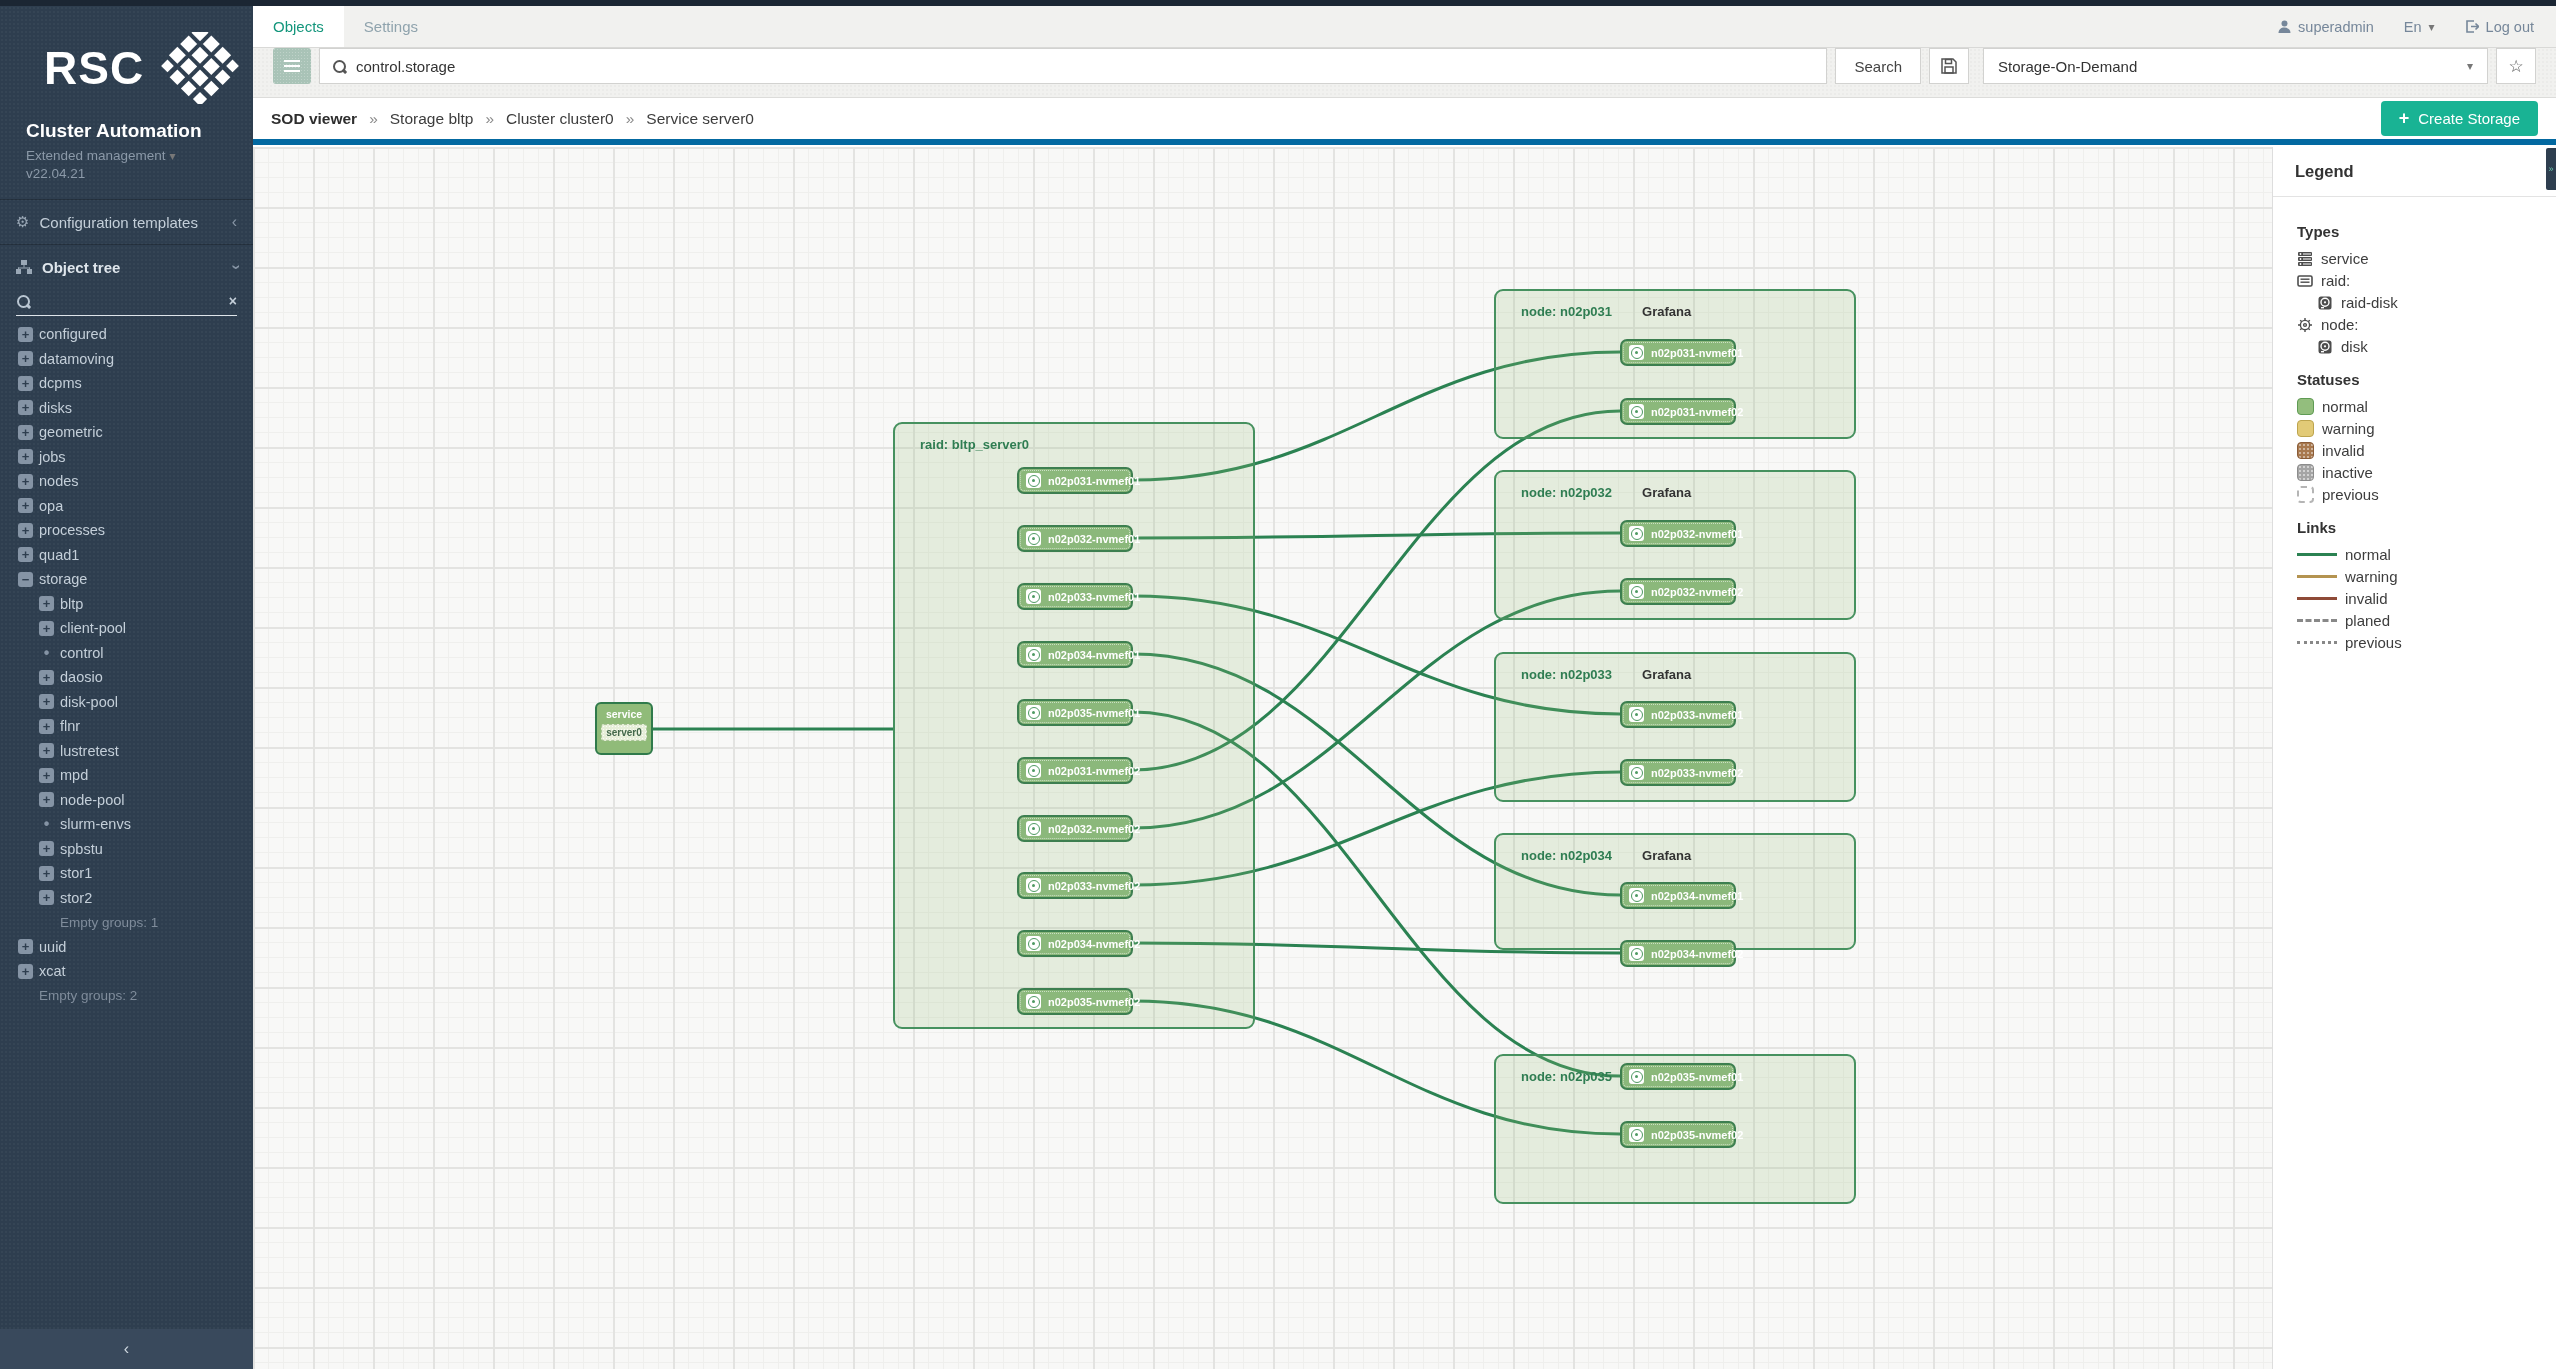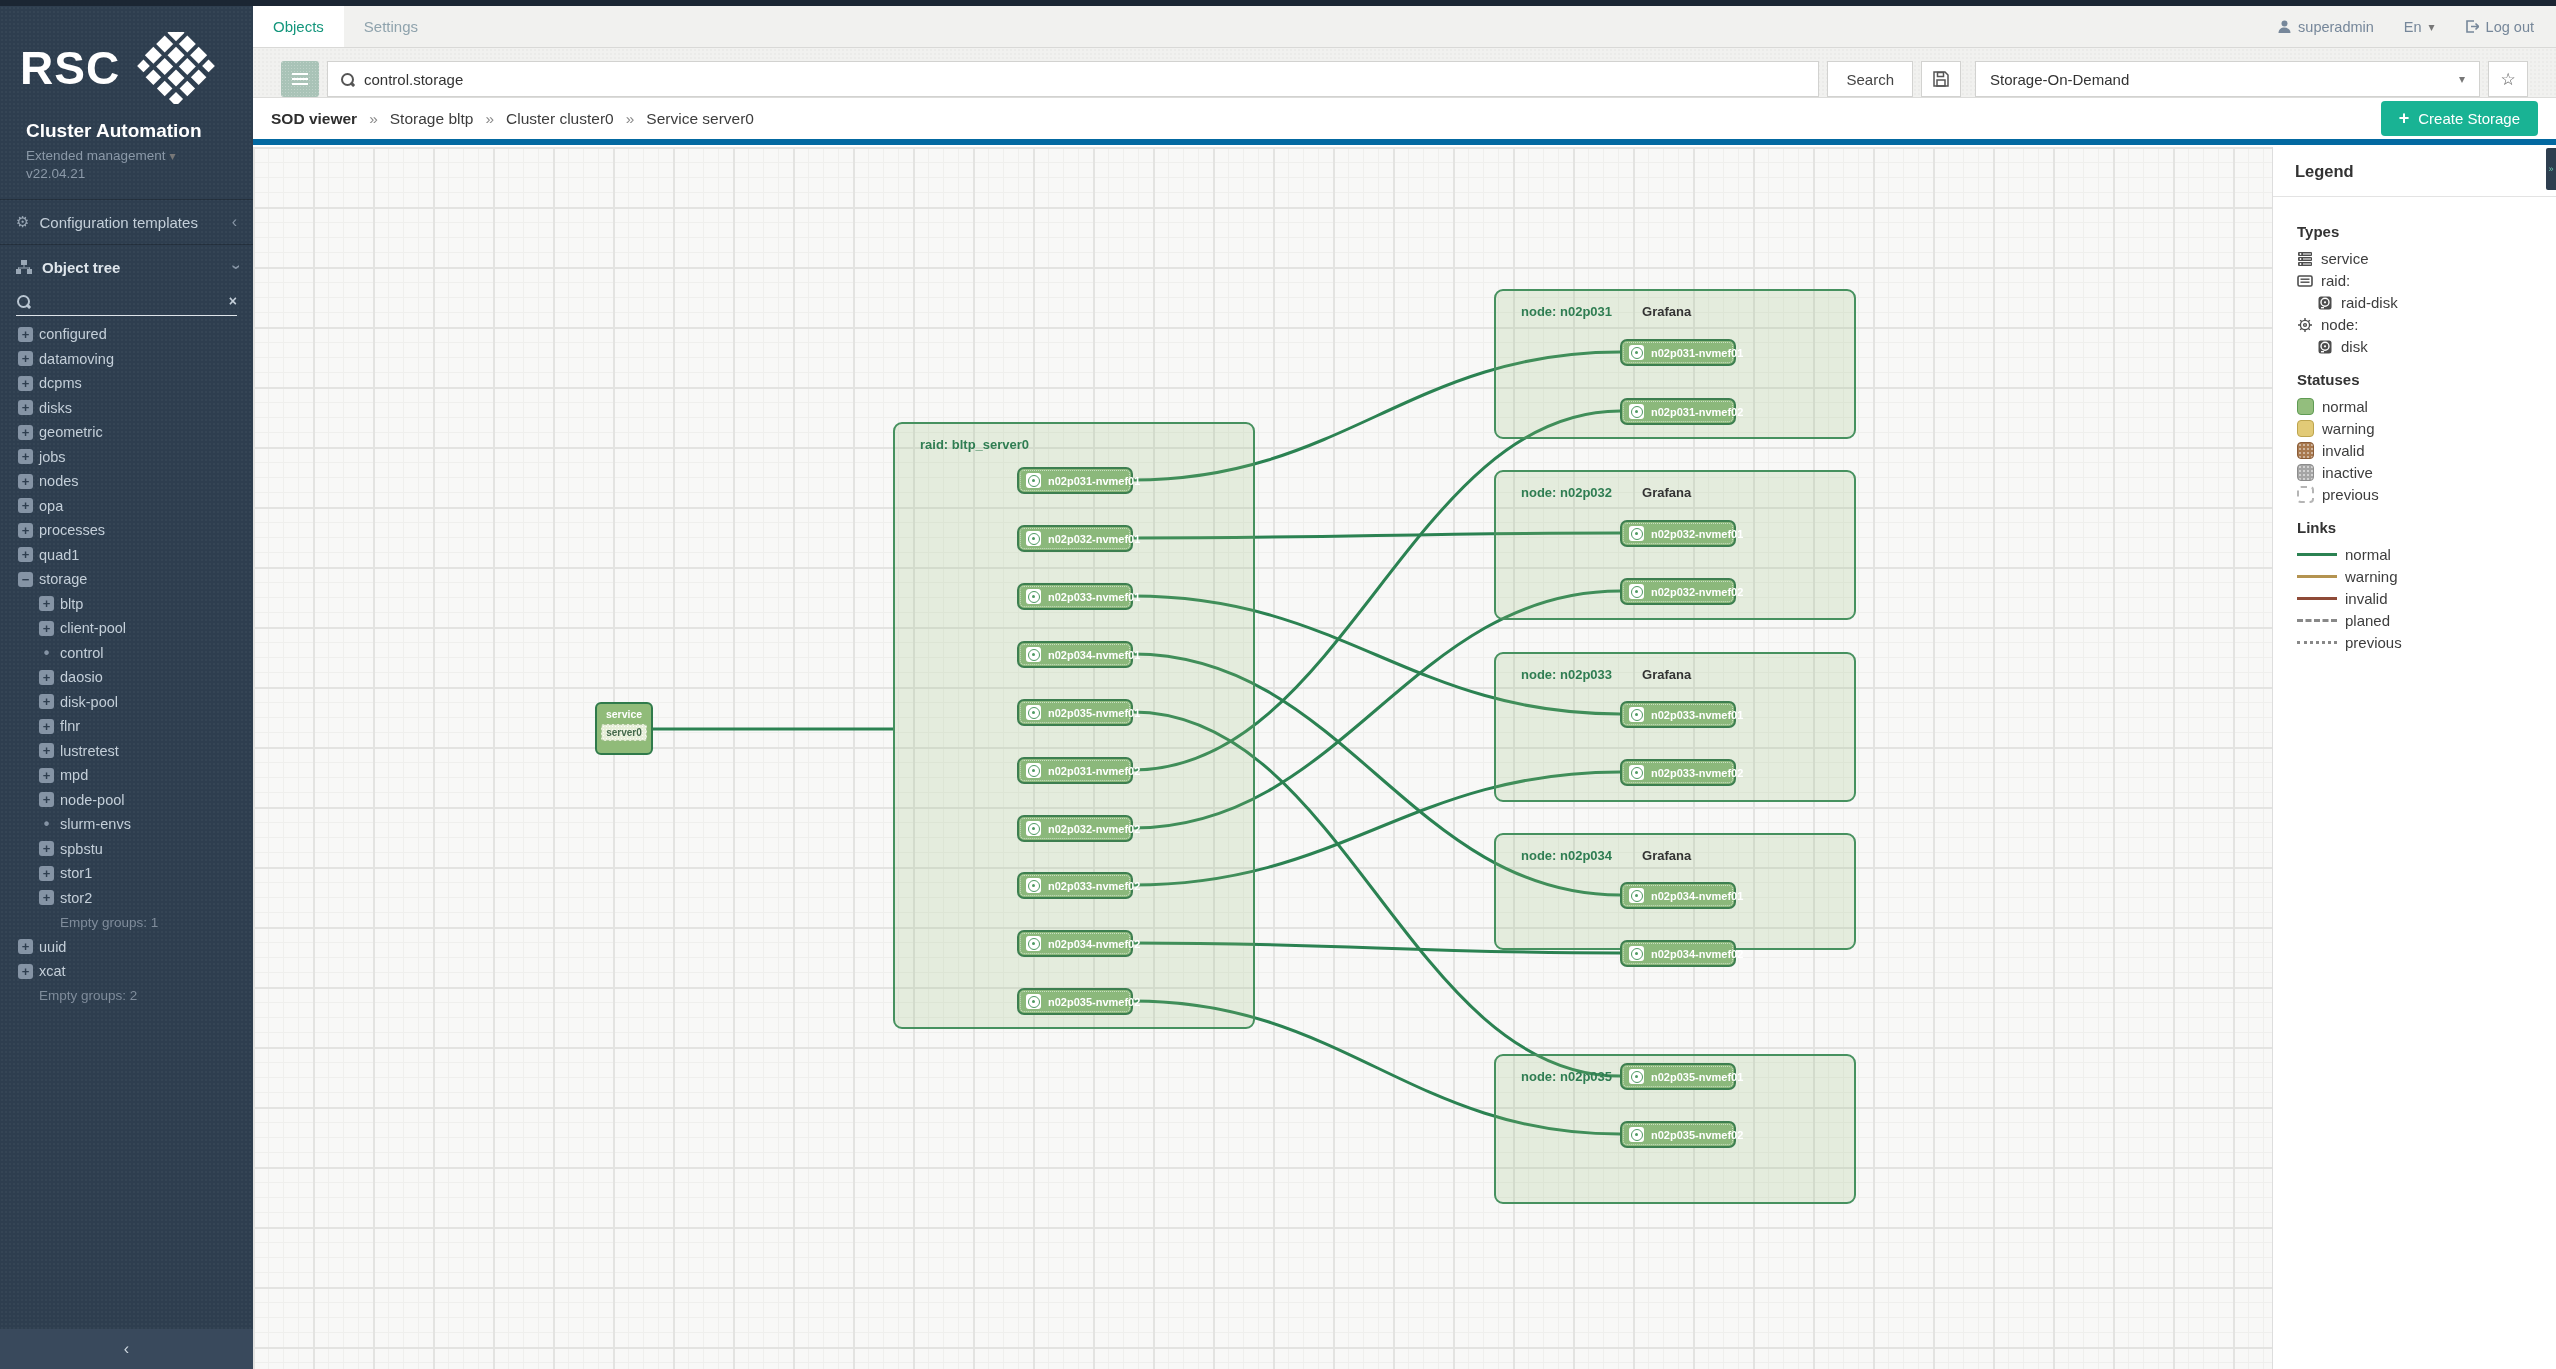--- a/index.html
+++ b/index.html
@@ -4,21 +4,21 @@
 <style>
   * { margin:0; padding:0; box-sizing:border-box; }
   html,body { width:2556px; height:1369px; font-family:"Liberation Sans","DejaVu Sans",sans-serif; overflow:hidden; background:#fff; }
 
   
   .top-strip { position:absolute; left:0; top:0; width:2556px; height:6px; background:#1b2633; z-index:50; }
 
   
   .sidebar { position:absolute; left:0; top:6px; bottom:0; width:253px; background:#2e3e4f;
     background-image:radial-gradient(rgba(255,255,255,0.035) 1px, transparent 1px); background-size:4px 4px; color:#c4cfd9; }
-  .logo-row { display:flex; align-items:center; gap:10px; padding:26px 0 0 20px; }
+  .logo-row { display:flex; align-items:center; gap:10px; padding:26px 0 0 44px; }
   .logo-text { font-size:46px; font-weight:bold; color:#fff; letter-spacing:1px; }
   .app-title { padding:16px 0 0 26px; font-size:19px; font-weight:bold; color:#fff; }
   .app-sub { padding:6px 0 0 26px; font-size:13.5px; color:#8b99a8; }
   .app-ver { padding:3px 0 0 26px; font-size:13.5px; color:#8b99a8; }
   .side-div { border-bottom:1px solid rgba(0,0,0,0.25); margin-top:18px; }
   .side-row { display:flex; align-items:center; gap:10px; padding:13px 16px; font-size:15px; color:#c4cfd9; cursor:pointer; }
   .side-row .chev { margin-left:auto; color:#8795a5; font-size:16px; }
   .glyph { color:#9aa8b6; font-size:15px; }
   .chev-down { display:inline-block; transform:rotate(-90deg); }
   .side-search { display:flex; align-items:center; gap:8px; margin:4px 16px 6px 16px; padding-bottom:6px; border-bottom:1px solid #dfe5ea; }
@@ -39,21 +39,21 @@
 
   
   .main { position:absolute; left:253px; top:6px; right:0; bottom:0; }
 
   .tabbar { height:42px; background:#f1f1ef; border-bottom:1px solid #d9d9d7; display:flex; align-items:stretch; }
   .tab { display:flex; align-items:center; padding:0 20px; font-size:15px; color:#8fa3ad; cursor:pointer; }
   .tab.active { background:#fff; color:#14967c; font-weight:normal; }
   .tab-right { margin-left:auto; display:flex; align-items:center; gap:30px; padding-right:22px; font-size:14.5px; color:#76879a; }
   .tab-right .uitem { display:flex; align-items:center; gap:7px; cursor:pointer; }
 
-  .toolbar { height:50px; background:#f1f1ef; border-bottom:1px solid #dcdcda; display:flex; align-items:flex-end; padding:0 28px;
+  .toolbar { height:50px; background:#f1f1ef; border-bottom:1px solid #dcdcda; display:flex; align-items:flex-start; padding:0 20px;
     background-image:radial-gradient(rgba(0,0,0,0.025) 1px, transparent 1px); background-size:4px 4px; }
   .hamb { width:38px; height:36px; background:#a9c3b7; border-radius:3px; display:flex; align-items:center; justify-content:center; cursor:pointer;
     background-image:radial-gradient(rgba(255,255,255,0.25) 1px, transparent 1px), linear-gradient(#a9c3b7,#a9c3b7); background-size:3px 3px,100% 100%; }
   .hamb span { width:16px; height:12px; background:repeating-linear-gradient(#fff 0 2px, transparent 2px 5px); }
   .search-box { flex:1; display:flex; align-items:center; gap:9px; background:#fff; border:1px solid #d2d2d0; height:36px; padding:0 12px; margin:0 8px; font-size:15px; color:#333; }
   .btn { height:36px; background:#fff; border:1px solid #d2d2d0; display:flex; align-items:center; justify-content:center; font-size:15px; color:#444; cursor:pointer; }
   .btn-search { padding:0 18px; }
   .btn-sq { width:40px; }
   .view-select { width:505px; height:36px; background:#fff; border:1px solid #d2d2d0; display:flex; align-items:center; justify-content:space-between;
     padding:0 14px; margin:0 8px 0 14px; font-size:15px; color:#333; cursor:pointer; }

